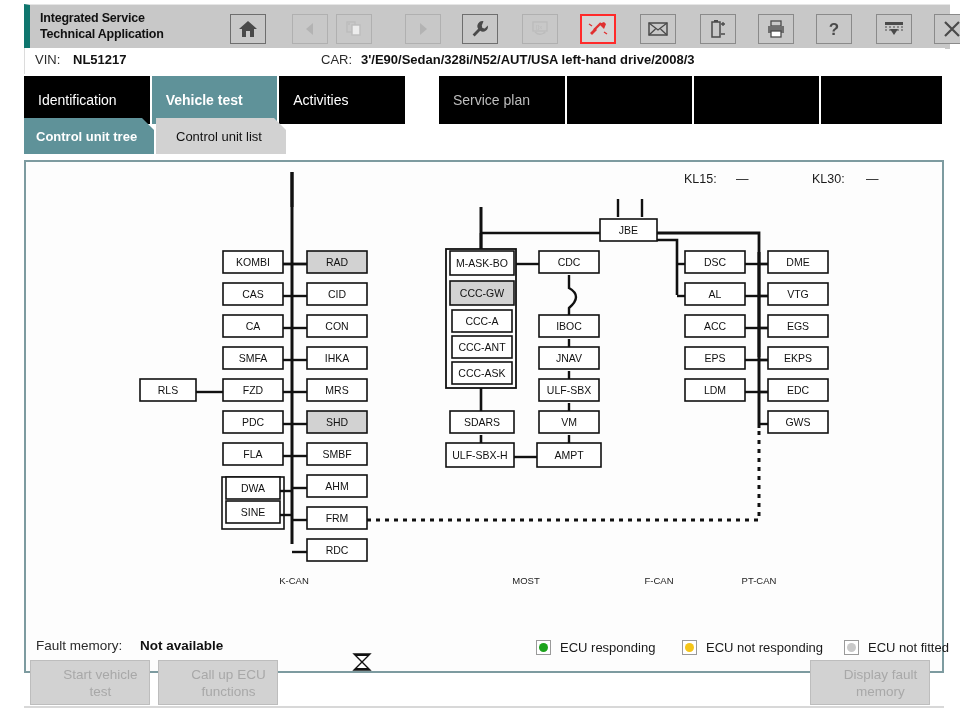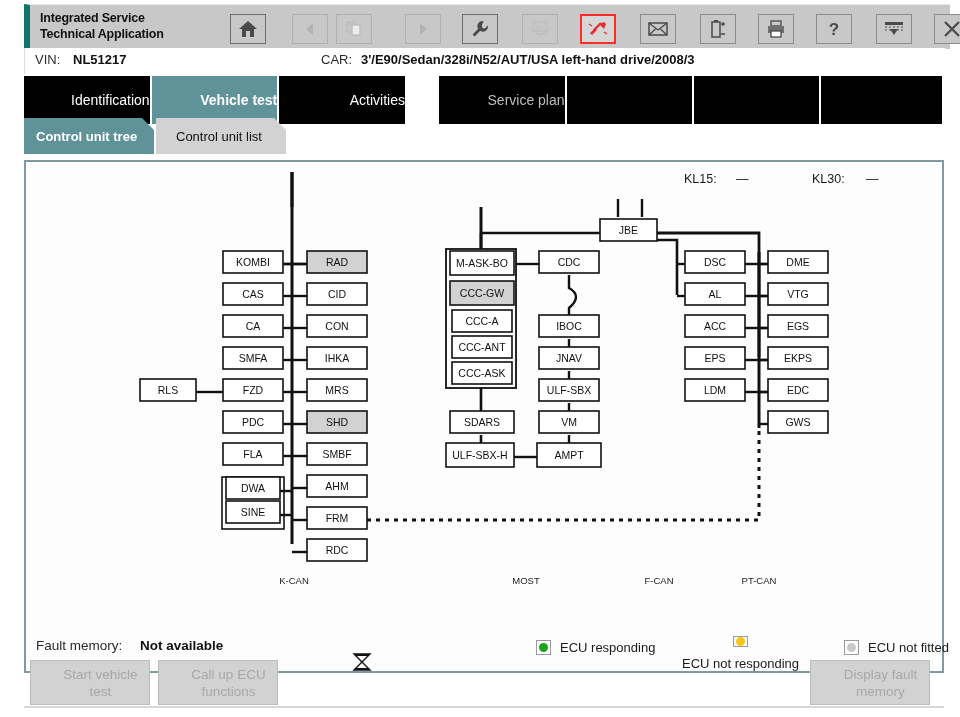--- a/index.html
+++ b/index.html
@@ -23,21 +23,21 @@
   .vinrow{position:absolute;left:24px;top:48px;width:920px;height:26px;background:#ffffff;
           border-left:1px solid #dcdcdc;}
   .vinlabel{position:absolute;left:10px;top:4px;font-size:13px;color:#2b2b2b;}
   .vinvalue{position:absolute;left:48px;top:4px;font-size:13px;font-weight:bold;color:#111;}
   .carlabel{position:absolute;left:296px;top:4px;font-size:13px;color:#2b2b2b;}
   .carvalue{position:absolute;left:336px;top:4px;font-size:13px;font-weight:bold;color:#111;}
 
   
   .navtabs{position:absolute;left:24px;top:76px;width:920px;height:40px;display:flex;}
   .navtab{height:48px;background:#000000;color:#ffffff;font-size:14px;display:flex;align-items:center;
-          padding-left:14px;box-sizing:border-box;border-right:2px solid #ffffff;justify-content:flex-end;}
+          padding-left:14px;box-sizing:border-box;border-right:2px solid #ffffff;}
   .navtab.active{background:#5f9299;color:#ffffff;font-weight:bold;}
   .navtab.disabled{color:#bdbdbd;margin-left:32px;}
   .navtab.empty{padding:0;}
 
   
   .subtabs{position:absolute;left:24px;top:118px;height:36px;}
   .subtab{position:absolute;top:0;height:36px;font-size:13px;color:#111;display:flex;align-items:center;
           padding-left:12px;box-sizing:border-box;}
   .subtab .clip{position:absolute;inset:0;}
   .subtab .lbl{position:relative;z-index:2;}
@@ -511,21 +511,21 @@
   <div class="faultrow">
     <span class="flabel">Fault memory:</span>
     <span class="fvalue">Not available</span>
     <div id="legend-host">
         <div class="legend" style="left: 512px;">
           <div class="legbox">
             <div class="legdot" style="background: rgb(28, 163, 28);"></div>
           </div>
           <span class="legtext">ECU responding</span>
         </div>
-        <div class="legend" style="left: 658px; flex-direction: column;">
+        <div class="legend" style="left: 658px;">
           <div class="legbox">
             <div class="legdot" style="background: rgb(245, 197, 24);"></div>
           </div>
           <span class="legtext">ECU not responding</span>
         </div>
         <div class="legend" style="left: 820px;">
           <div class="legbox">
             <div class="legdot" style="background: rgb(201, 201, 201);"></div>
           </div>
           <span class="legtext">ECU not fitted</span>

